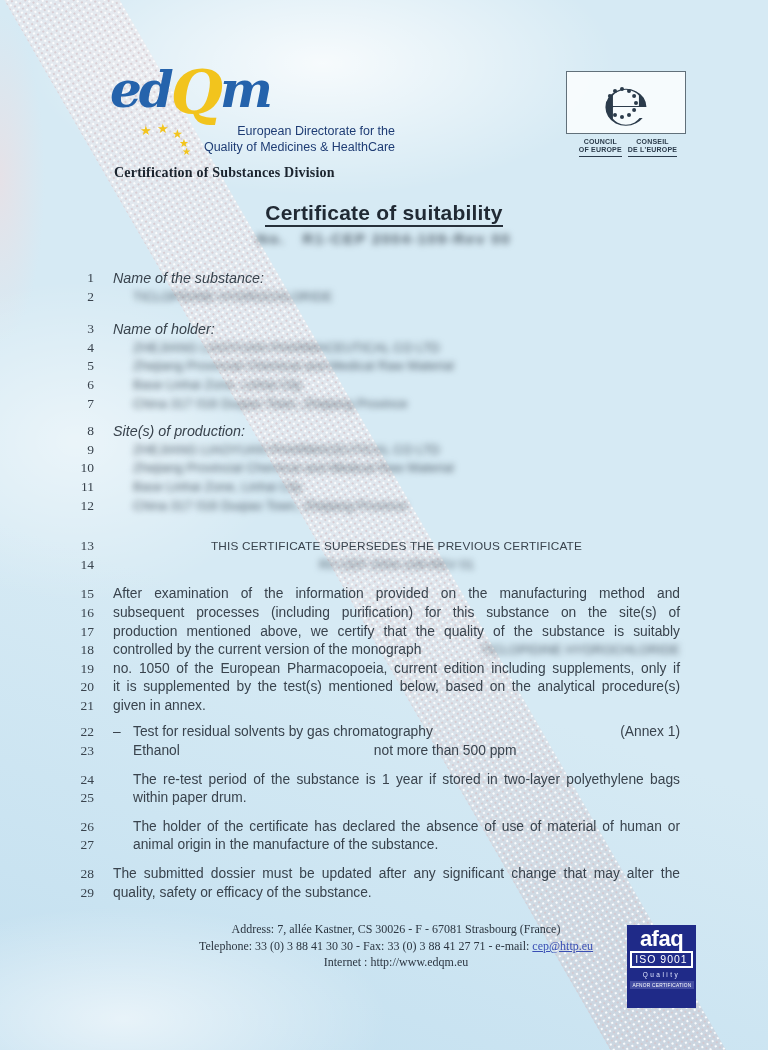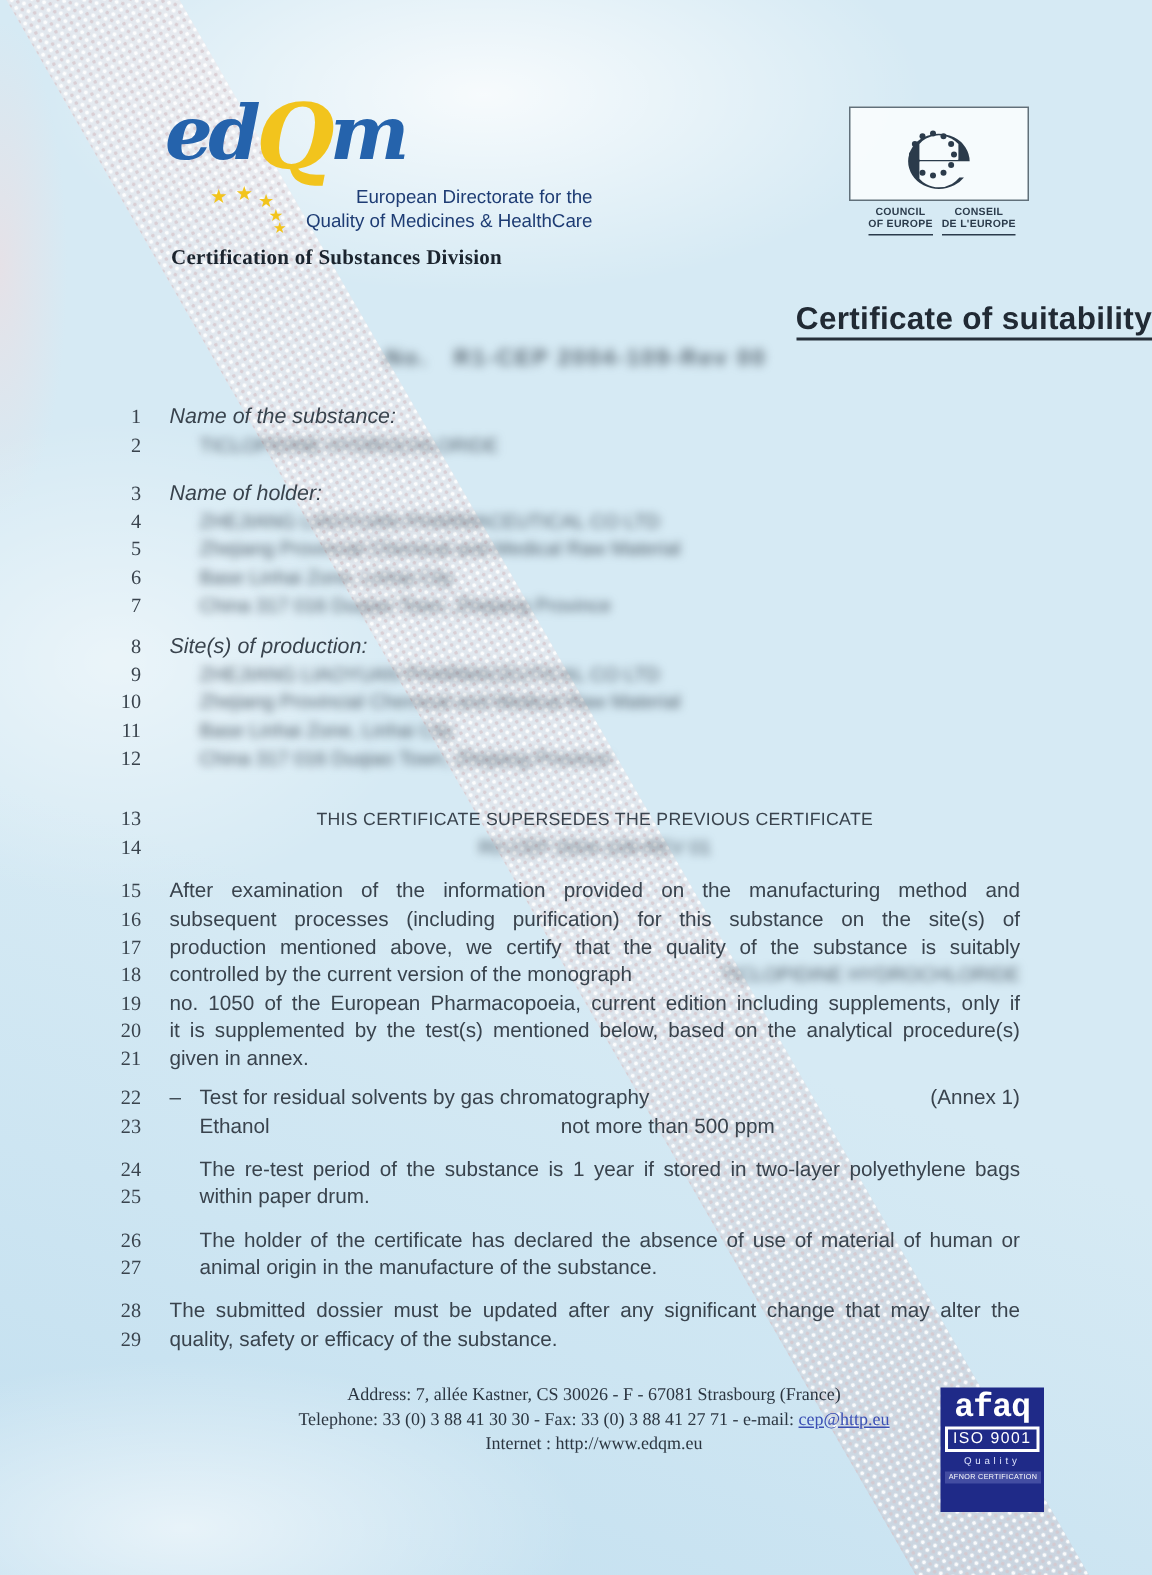--- a/index.html
+++ b/index.html
@@ -42,21 +42,21 @@
 
   
   .coe{position:absolute;left:566px;top:71px;width:124px;}
   .coe-box{width:120px;height:63px;border:1px solid #61707a;box-sizing:border-box;
     background:rgba(250,253,254,.9);display:flex;align-items:center;justify-content:center;}
   .coe-cols{display:flex;gap:6px;margin-top:4px;justify-content:center;}
   .coe-col{font-size:7px;font-weight:bold;color:#2b3b4b;text-align:center;line-height:8px;
     border-bottom:1px solid #2b3b4b;padding-bottom:2px;letter-spacing:.2px;white-space:pre;}
 
   
-  .title{position:absolute;top:201px;left:0;width:100%;text-align:right;}
+  .title{position:absolute;top:201px;left:0;width:100%;text-align:center;}
   .title span{font-weight:bold;font-size:21px;color:#212a34;border-bottom:2.5px solid #27303a;
     padding-bottom:1px;letter-spacing:.2px;}
   .certno{position:absolute;top:230px;left:0;width:100%;text-align:center;}
   .certno span{font-weight:bold;font-size:15px;letter-spacing:1.5px;color:#5a6873;
     filter:blur(3.2px);white-space:pre;}
 
   
   .list{position:absolute;left:60px;top:269px;width:620px;}
   .row{display:flex;line-height:18.6px;font-size:13.8px;color:#39434d;}
   .num{width:34px;flex:none;text-align:right;font-family:"Liberation Serif",serif;
@@ -78,21 +78,21 @@
 
   
   .footer{position:absolute;left:90px;top:921px;width:612px;text-align:center;
     font-family:"Liberation Serif",serif;font-size:12px;line-height:16.5px;color:#2b3540;}
   .link{color:#3a4fb4;text-decoration:underline;cursor:pointer;}
 
   
   .afaq{position:absolute;left:627px;top:925px;width:69px;height:83px;background:#1f2a88;
     display:flex;flex-direction:column;align-items:center;box-sizing:border-box;
     padding-top:2px;overflow:hidden;}
-  .afaq-name{font-family:Liberation Mono, monospace;font-weight:bold;font-size:22px;
+  .afaq-name{font-family:Liberation Sans, sans-serif;font-weight:bold;font-size:22px;
     line-height:23px;letter-spacing:-.5px;color:#fff;}
   .afaq-iso{border:2px solid #fff;padding:0 3px;font-weight:normal;font-size:10.5px;
     line-height:13px;letter-spacing:1px;color:#fff;margin-top:1px;}
   .afaq-quality{margin-top:3px;font-size:6.5px;letter-spacing:2.5px;color:#dfe5ff;line-height:7px;}
   .afaq-afnor{margin-top:3px;width:80px;background:rgba(160,170,230,.28);color:#fff;
     font-size:6px;transform:scale(.8);transform-origin:center top;letter-spacing:.3px;
     line-height:8px;padding:1px 0;text-align:center;}
 </style>
 </head>
 <body>

